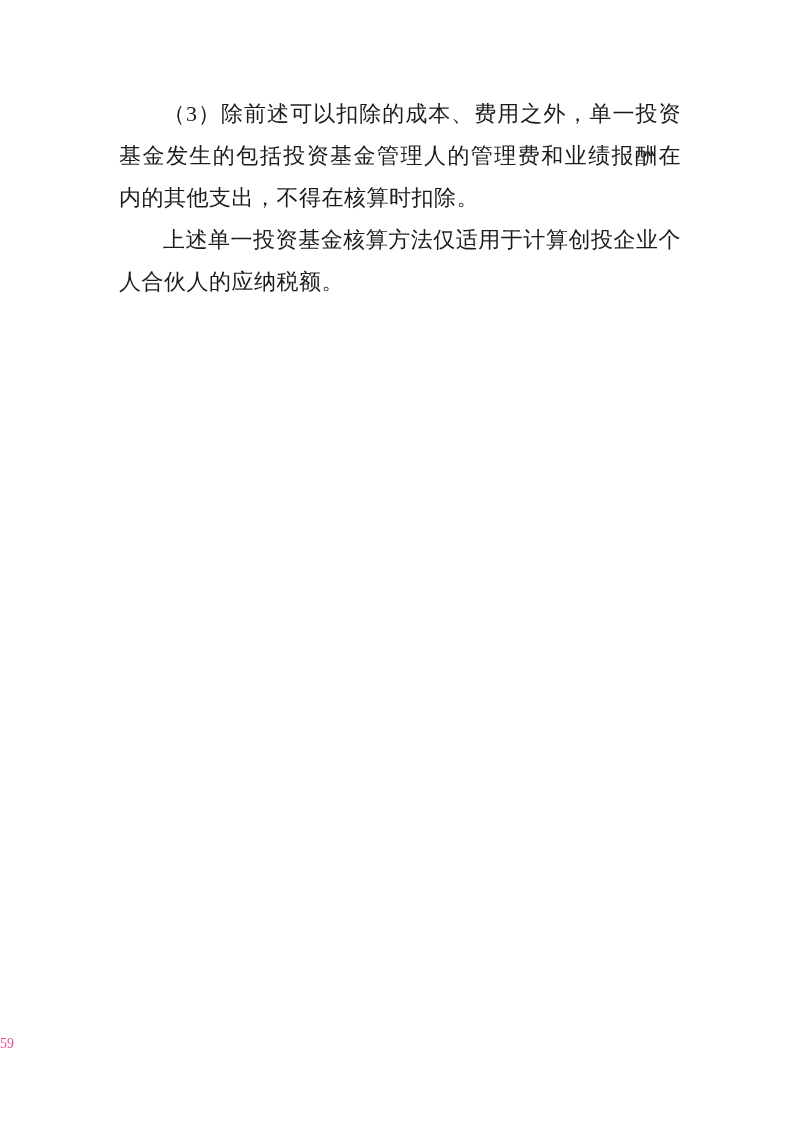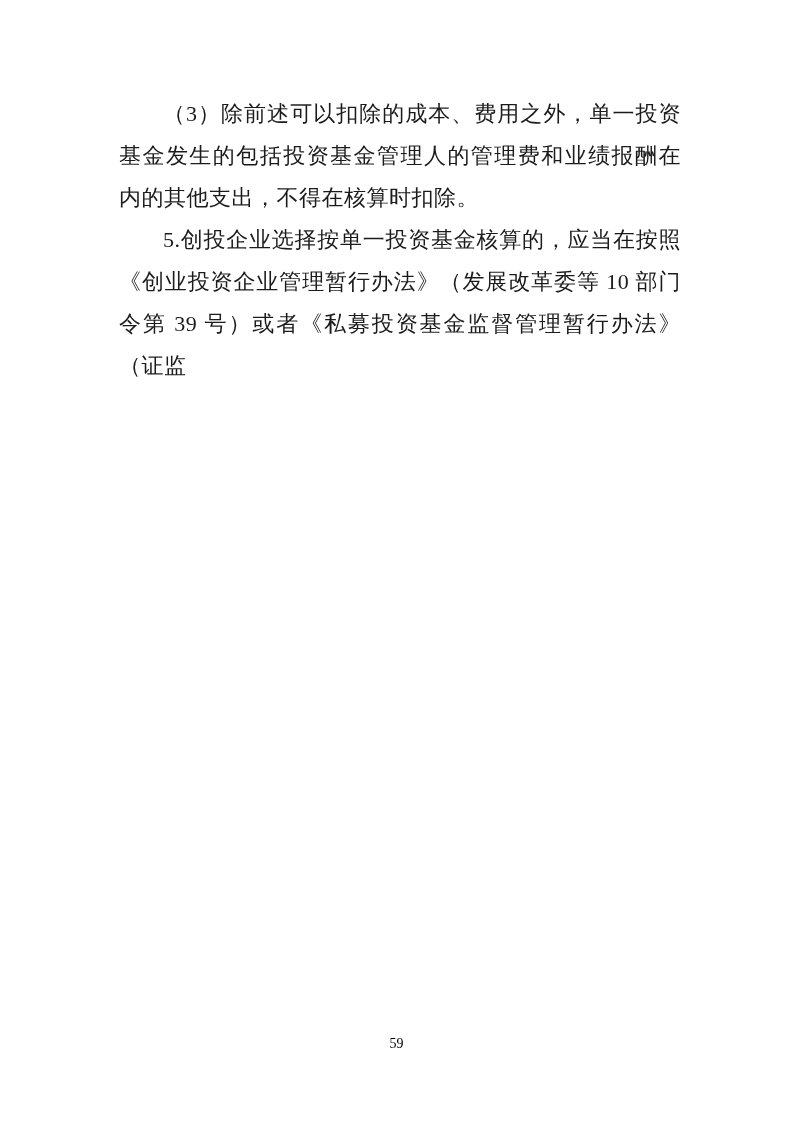--- a/index.html
+++ b/index.html
@@ -31,27 +31,27 @@
     text-align: justify;
     text-justify: inter-ideograph;
     text-indent: 2em;
     word-break: break-all;
   }
   .page-number {
     position: absolute;
     top: 1036px;
     left: 0;
     width: 100%;
-    text-align: center;
+    text-align: left;
     font-size: 14px;
-    color: #000000;
+    color: #ec4899;
   }
 </style>
 </head>
 <body>
 
 <div class="page">
   <div class="content">
     <p>（3）除前述可以扣除的成本、费用之外，单一投资基金发生的包括投资基金管理人的管理费和业绩报酬在内的其他支出，不得在核算时扣除。</p>
-    <p>5.创投企业选择按单一投资基金核算的，应当在按照《创业投资企业管理暂行办法》（发展改革委等 10 部门令第 39 号）或者《私募投资基金监督管理暂行办法》（证监</p>
+    <p>上述单一投资基金核算方法仅适用于计算创投企业个人合伙人的应纳税额。</p>
   </div>
   <div class="page-number">59</div>
 </div>
 
 </body></html>

